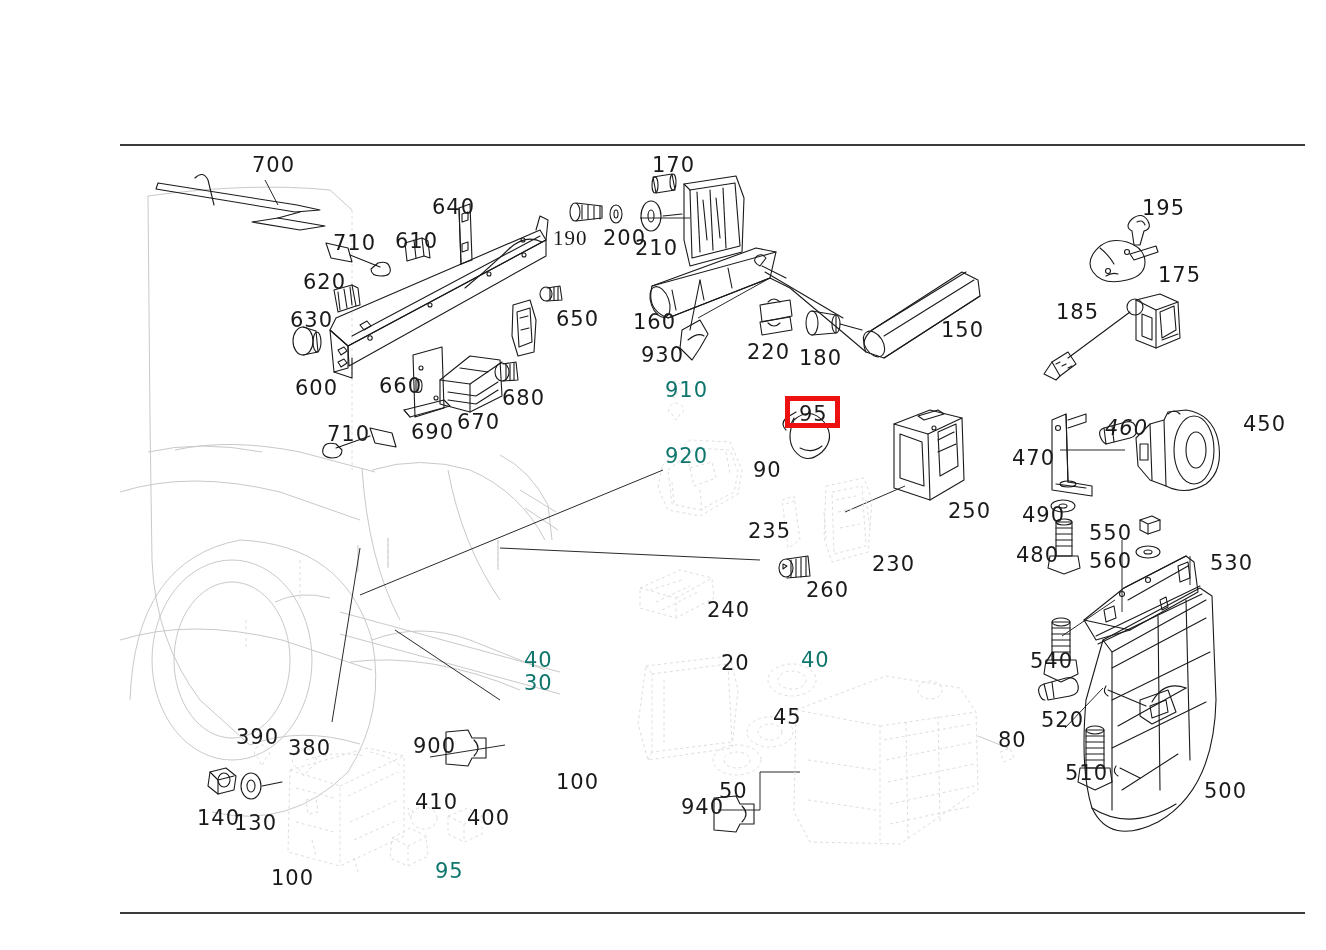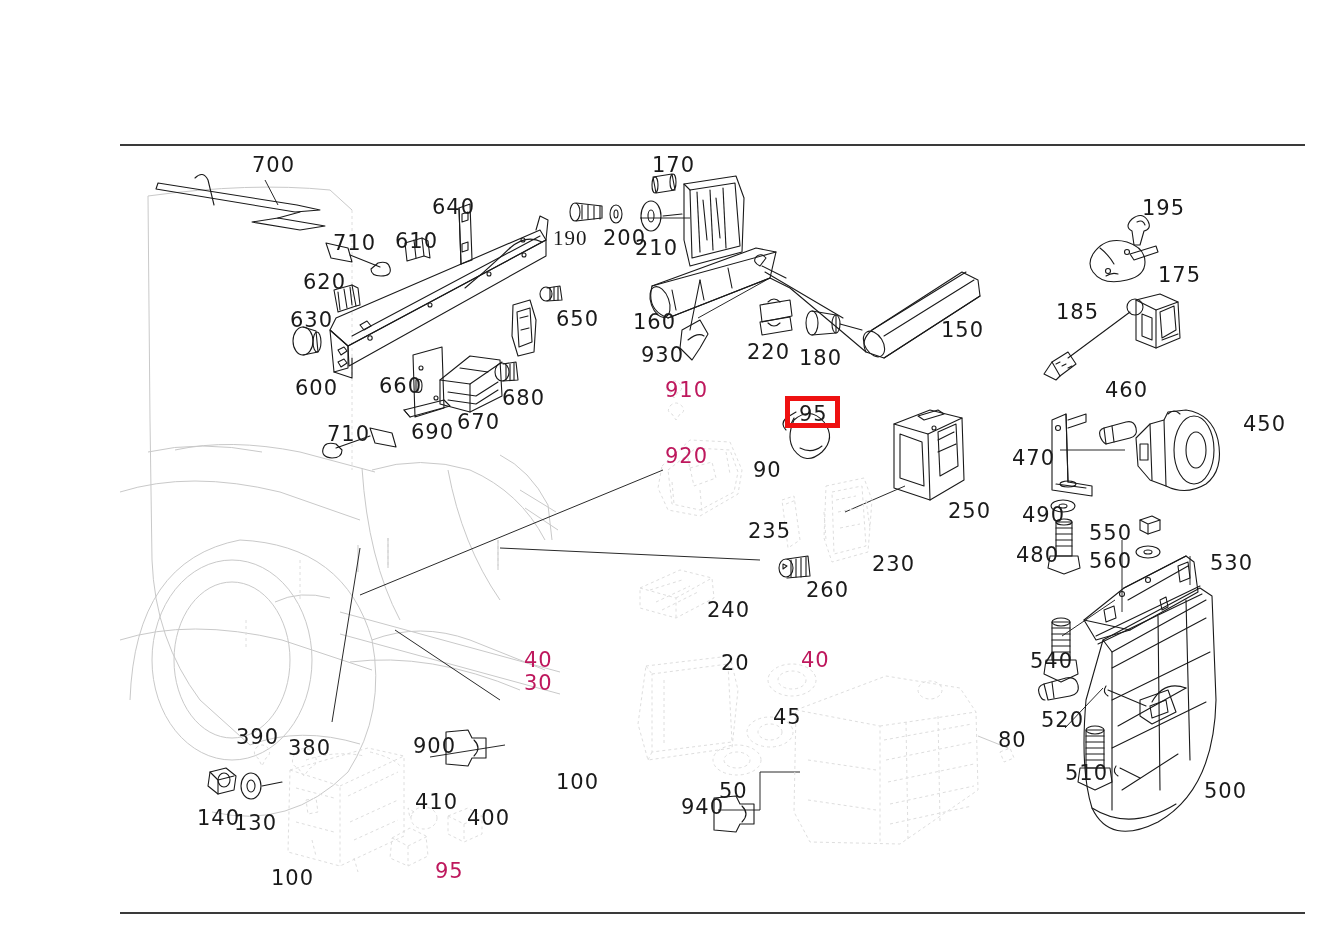--- a/index.html
+++ b/index.html
@@ -4,21 +4,21 @@
 <title>Parts Diagram</title>
 <style>
   html,body{margin:0;padding:0;background:#ffffff;}
   body{width:1326px;height:950px;position:relative;overflow:hidden;
        font-family:"DejaVu Sans","Liberation Sans",sans-serif;}
   #stage{position:absolute;left:0;top:0;width:1326px;height:950px;background:#fff;}
   svg#art{position:absolute;left:0;top:0;width:1326px;height:950px;}
   .lbl{position:absolute;font-family:"DejaVu Sans","Liberation Sans",sans-serif;
        font-size:21px;color:#1a1a1a;letter-spacing:1px;white-space:nowrap;
        line-height:1;user-select:none;}
-  .lbl.vfaint{color:#be185d;}
+  .lbl.vfaint{color:#0f766e;}
   .hl-box{position:absolute;border:5px solid #ee1111;background:transparent;
           box-sizing:border-box;}
   .hl-lbl{position:absolute;font-size:21px;color:#1a1a1a;letter-spacing:1px;}
 </style>
 </head>
 <body>
 
 <div id="stage">
 
   <svg id="art" viewBox="0 0 1326 950" xmlns="http://www.w3.org/2000/svg">
@@ -588,21 +588,21 @@
       <div class="lbl vfaint" style="left: 665px; top: 402px; margin-top: 44px;">920</div>
       <div class="lbl" style="left: 753px; top: 460px;">90</div>
       <div class="lbl" style="left: 748px; top: 521px;">235</div>
       <div class="lbl" style="left: 806px; top: 580px;">260</div>
       <div class="lbl" style="left: 872px; top: 554px;">230</div>
       <div class="lbl" style="left: 948px; top: 501px;">250</div>
       <div class="lbl" style="left: 707px; top: 600px;">240</div>
       <div class="lbl" style="left: 1142px; top: 198px;">195</div>
       <div class="lbl" style="left: 1158px; top: 265px;">175</div>
       <div class="lbl" style="left: 1056px; top: 302px;">185</div>
-      <div class="lbl" style="left: 1105px; top: 380px;">460</div>
+      <div class="lbl" style="left: 1105px; top: 418px; font-style: italic;">460</div>
       <div class="lbl" style="left: 1219px; top: 414px; margin-left: 24px;">450</div>
       <div class="lbl" style="left: 1012px; top: 448px;">470</div>
       <div class="lbl" style="left: 1022px; top: 505px;">490</div>
       <div class="lbl" style="left: 1016px; top: 545px;">480</div>
       <div class="lbl" style="left: 1089px; top: 523px;">550</div>
       <div class="lbl" style="left: 1089px; top: 551px;">560</div>
       <div class="lbl" style="left: 1210px; top: 553px;">530</div>
       <div class="lbl" style="left: 1030px; top: 651px;">540</div>
       <div class="lbl" style="left: 1041px; top: 710px;">520</div>
       <div class="lbl" style="left: 1065px; top: 763px;">510</div>

